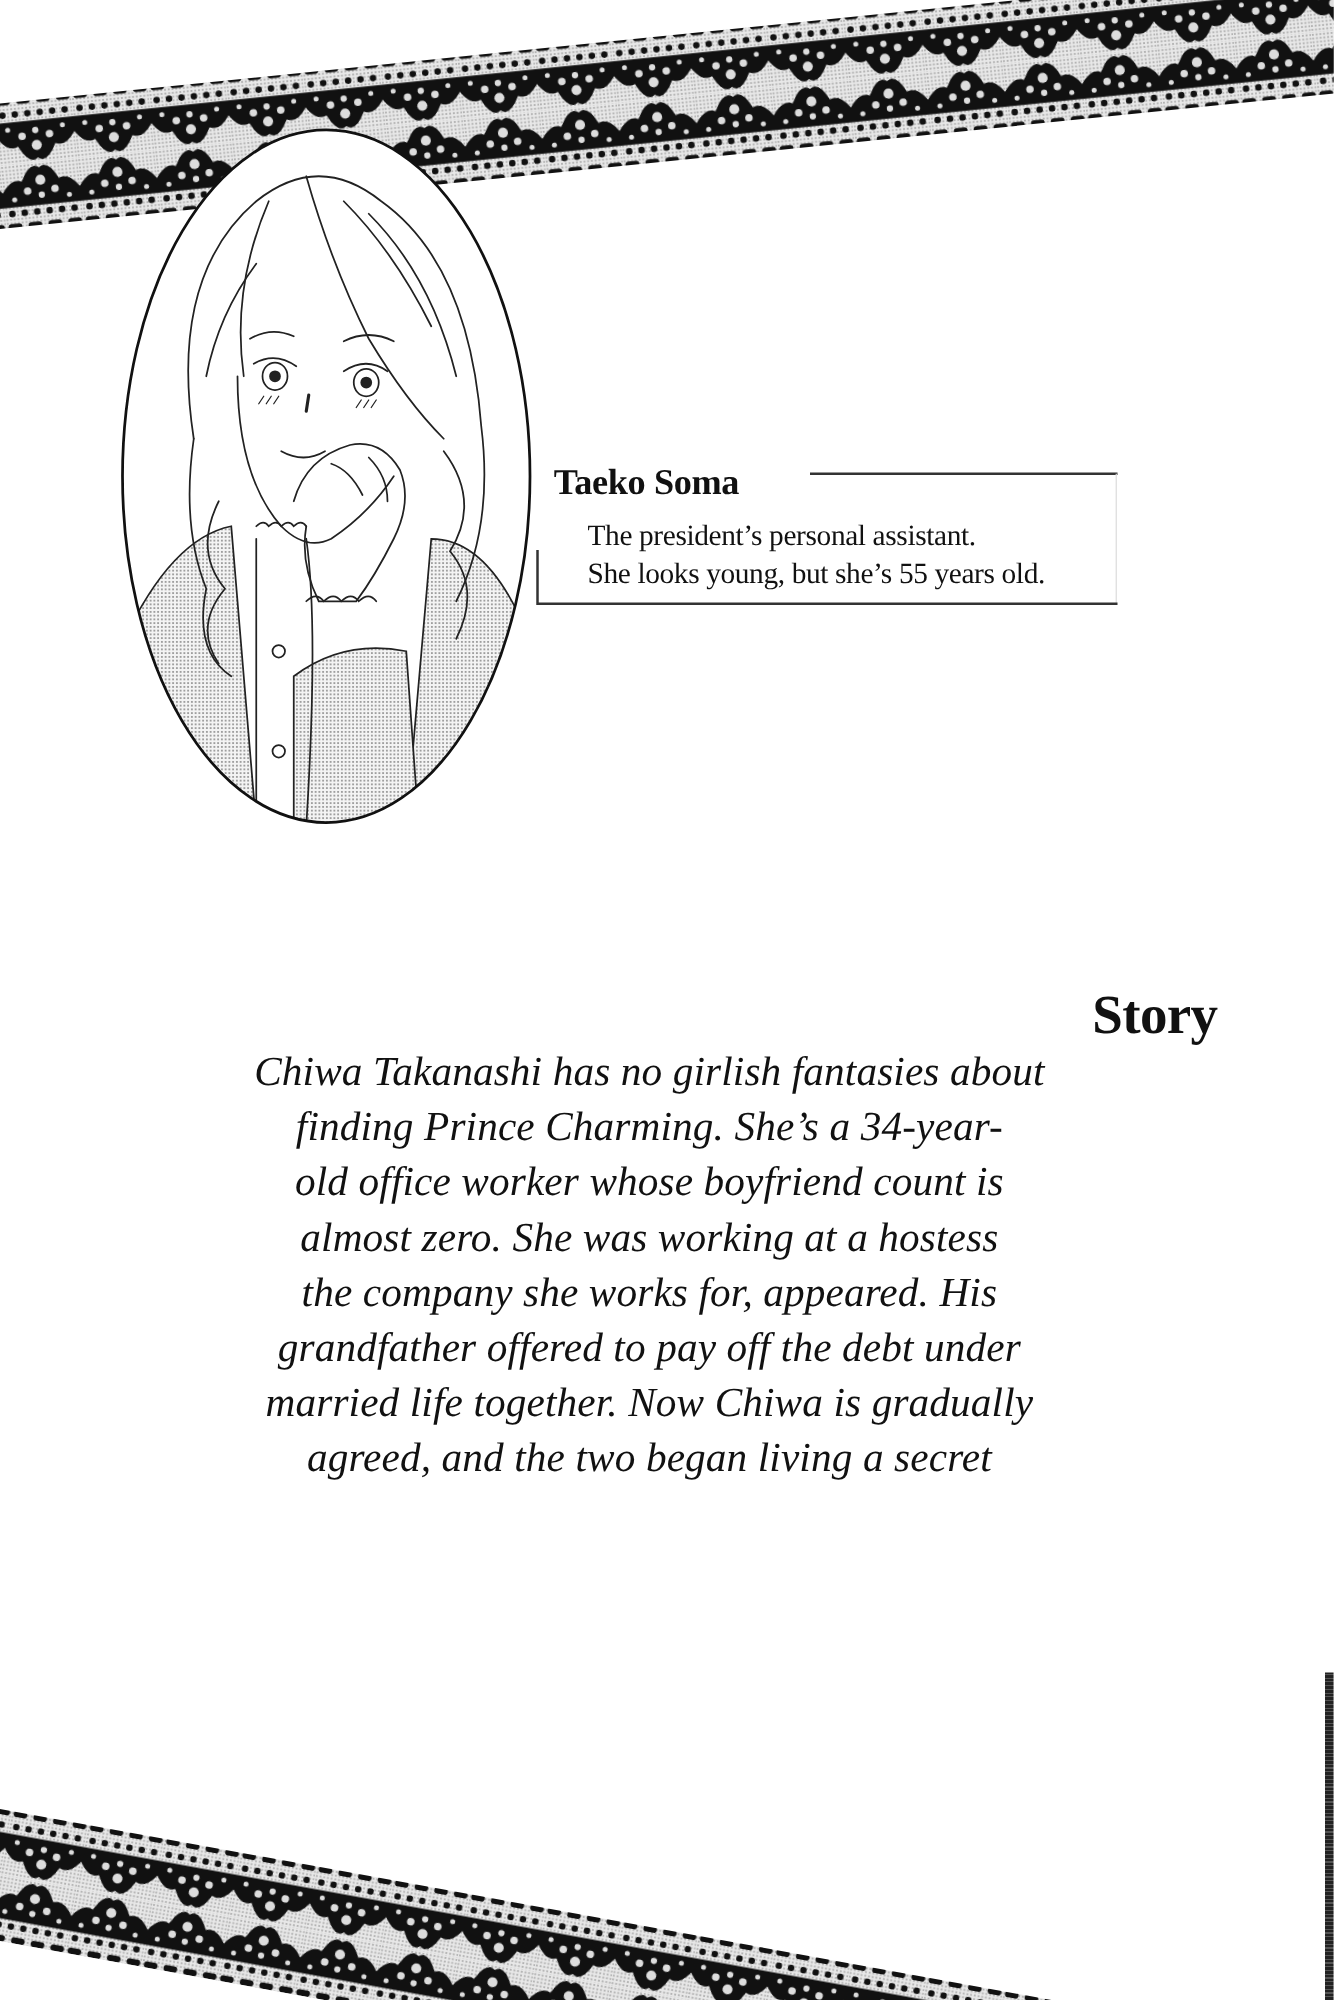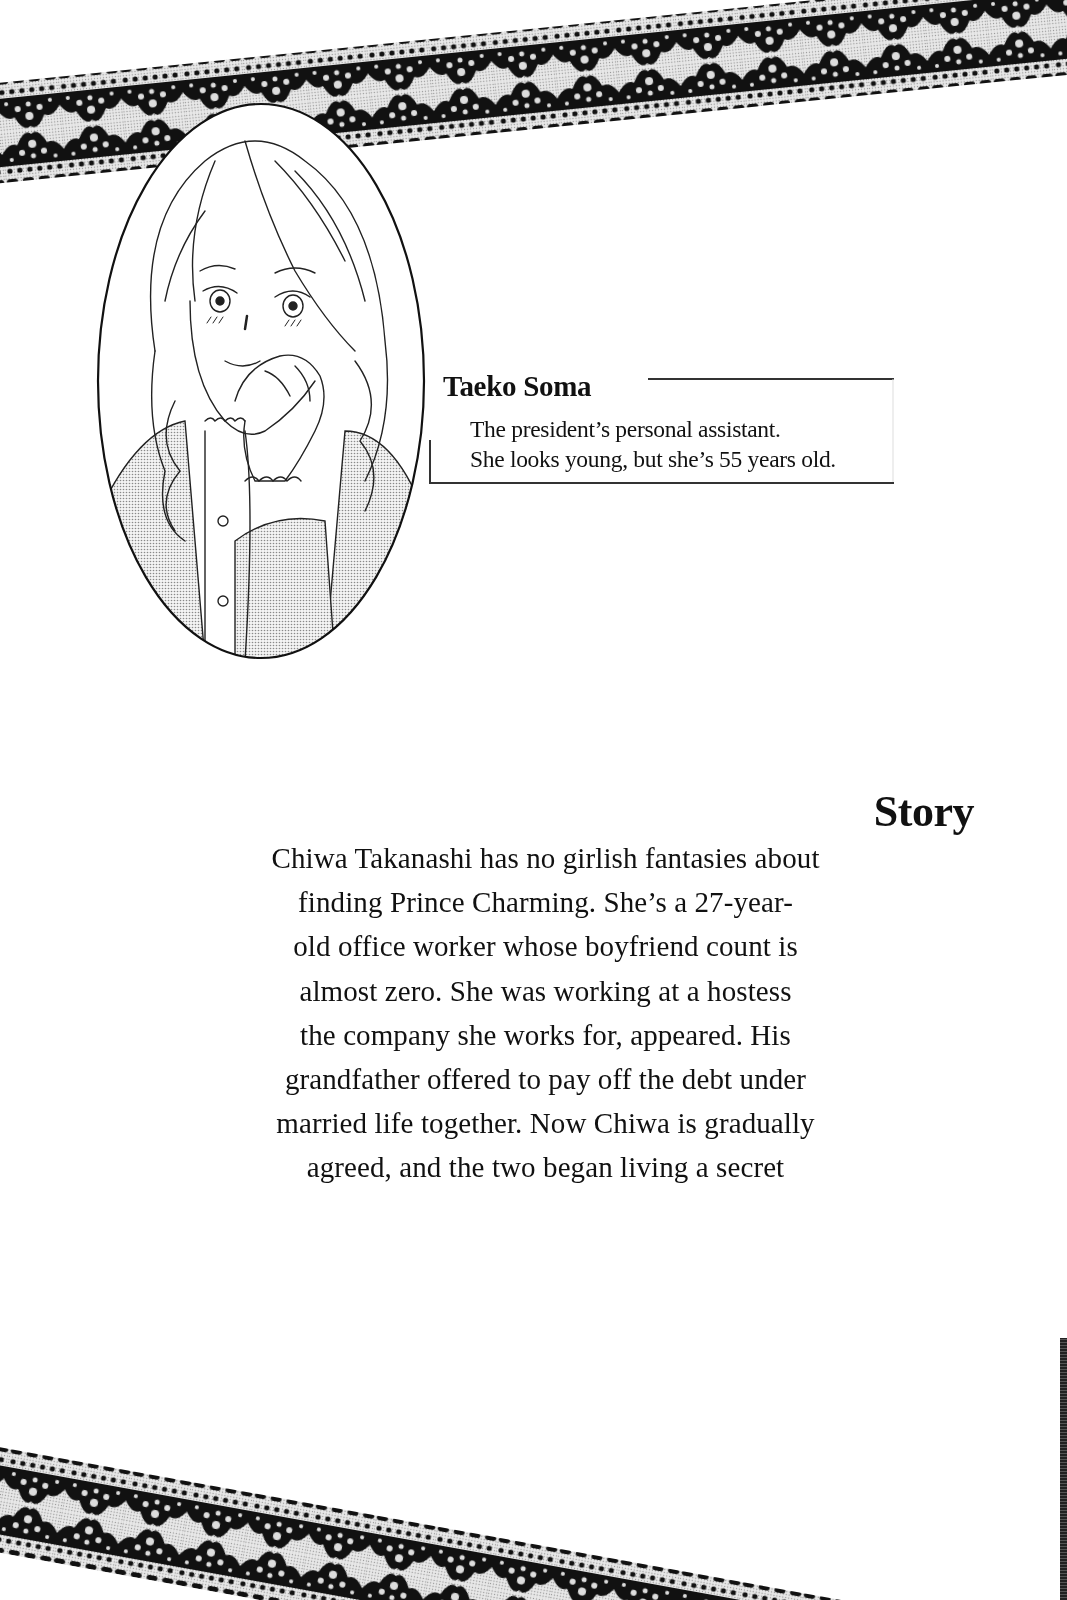--- a/index.html
+++ b/index.html
@@ -9,22 +9,22 @@
   svg.full { position:absolute; left:0; top:0; }
 
   .caption-name { left:443px; top:370px; font-size:29px; font-weight:bold;
                   letter-spacing:-0.3px; white-space:nowrap;text-align:center; }
   .caption-desc { left:470px; top:414px; font-size:23.5px; line-height:30px;
                   letter-spacing:-0.3px; white-space:nowrap; }
   .caption-desc div { white-space:nowrap; }
 
   .story-title { left:0; width:974px; top:776px; text-align:right;
                  font-size:44px; font-weight:bold; letter-spacing:-0.5px;margin-top:10px; }
-  .story-body { left:182px; width:727px; top:836px; text-align:center;
-                font-size:29px; line-height:44.2px; letter-spacing:0.1px; }
+  .story-body { left:156px; width:727px; top:836px; text-align:center;
+                font-size:33px; line-height:44.2px; letter-spacing:0.1px;font-style:italic; }
   .story-body div { white-space:nowrap; }
 
   .edge-mark { left:1060px; top:1338px; width:7px; height:262px;
                background:repeating-linear-gradient(0deg,#222 0 2px,#555 2px 3px); }
 </style>
 </head>
 <body>
 
 <svg class="full" width="1067" height="1600" viewBox="0 0 1067 1600">
   <defs>
@@ -148,21 +148,21 @@
 
 <div class="abs caption-name">Taeko Soma</div>
 <div class="abs caption-desc">
   <div>The president’s personal assistant.</div>
   <div>She looks young, but she’s 55 years old.</div>
 </div>
 
 <div class="abs story-title">Story</div>
 <div class="abs story-body">
   <div>Chiwa Takanashi has no girlish fantasies about</div>
-  <div>finding Prince Charming. She’s a 27-year-</div>
+  <div>finding Prince Charming. She’s a 34-year-</div>
   <div>old office worker whose boyfriend count is</div>
   <div>almost zero. She was working at a hostess</div>
   <div>the company she works for, appeared. His</div>
   <div>grandfather offered to pay off the debt under</div>
   <div>married life together. Now Chiwa is gradually</div>
   <div>agreed, and the two began living a secret</div>
 </div>
 
 <div class="abs edge-mark"></div>
 

